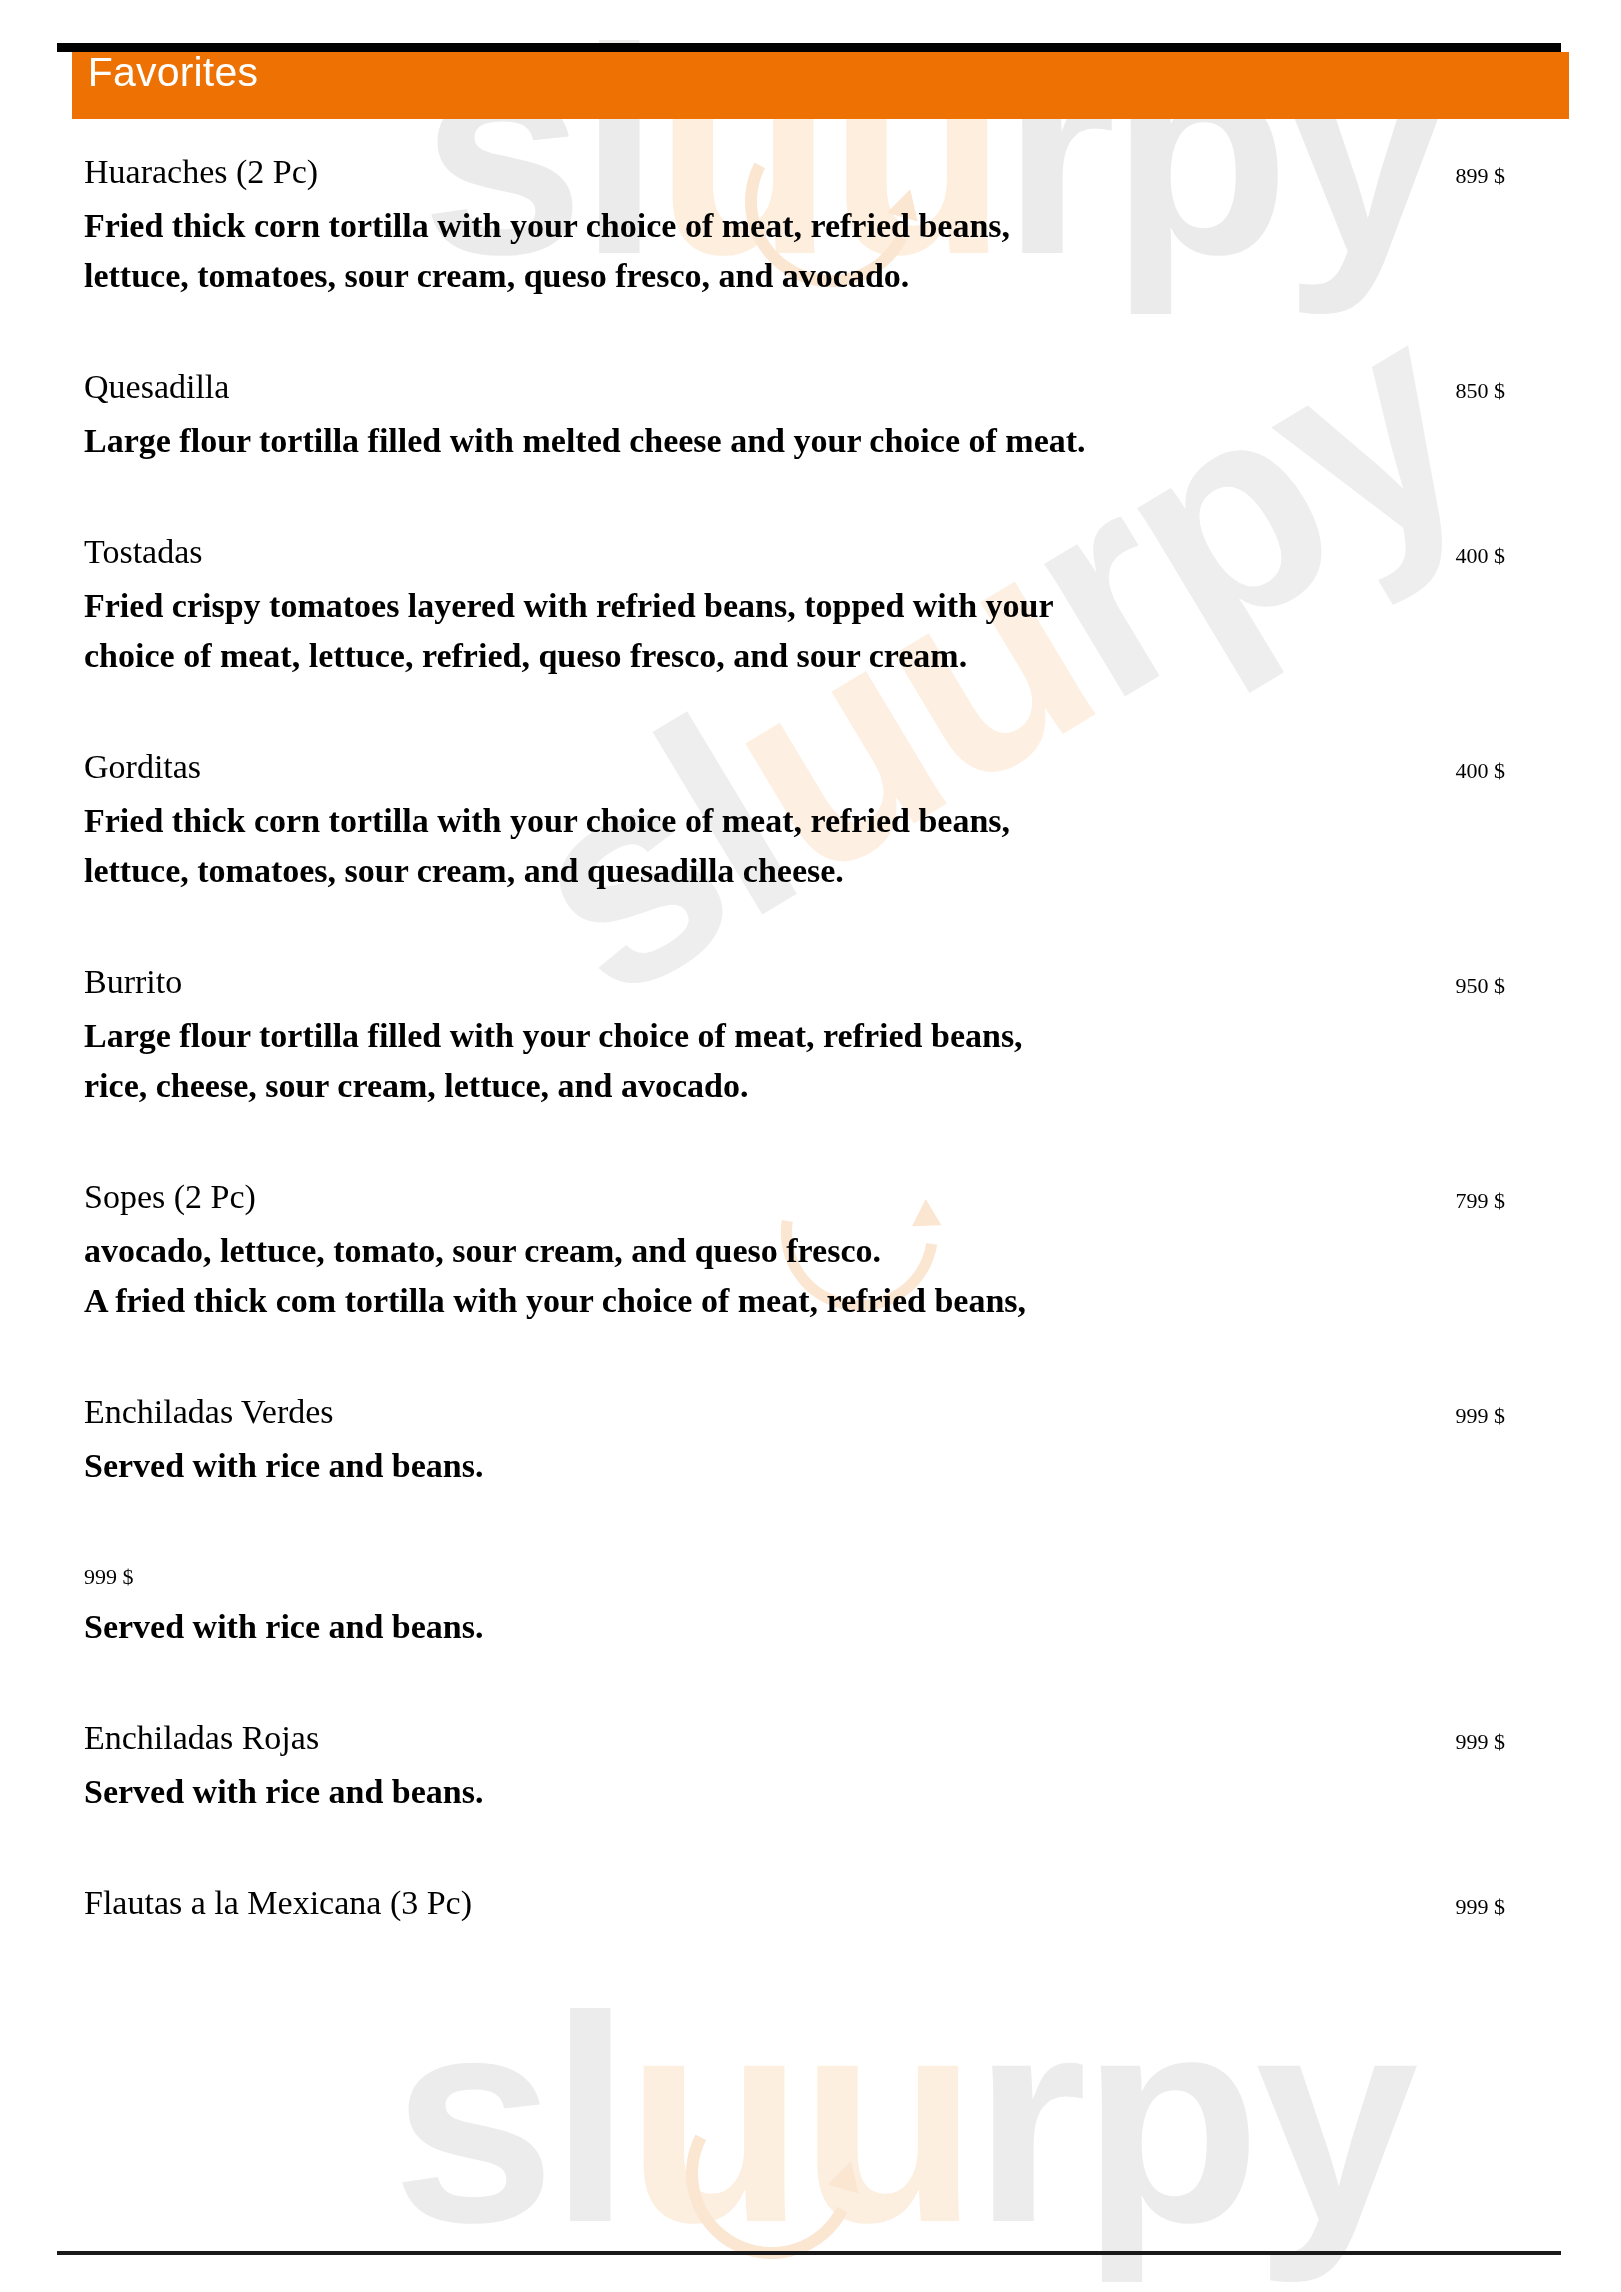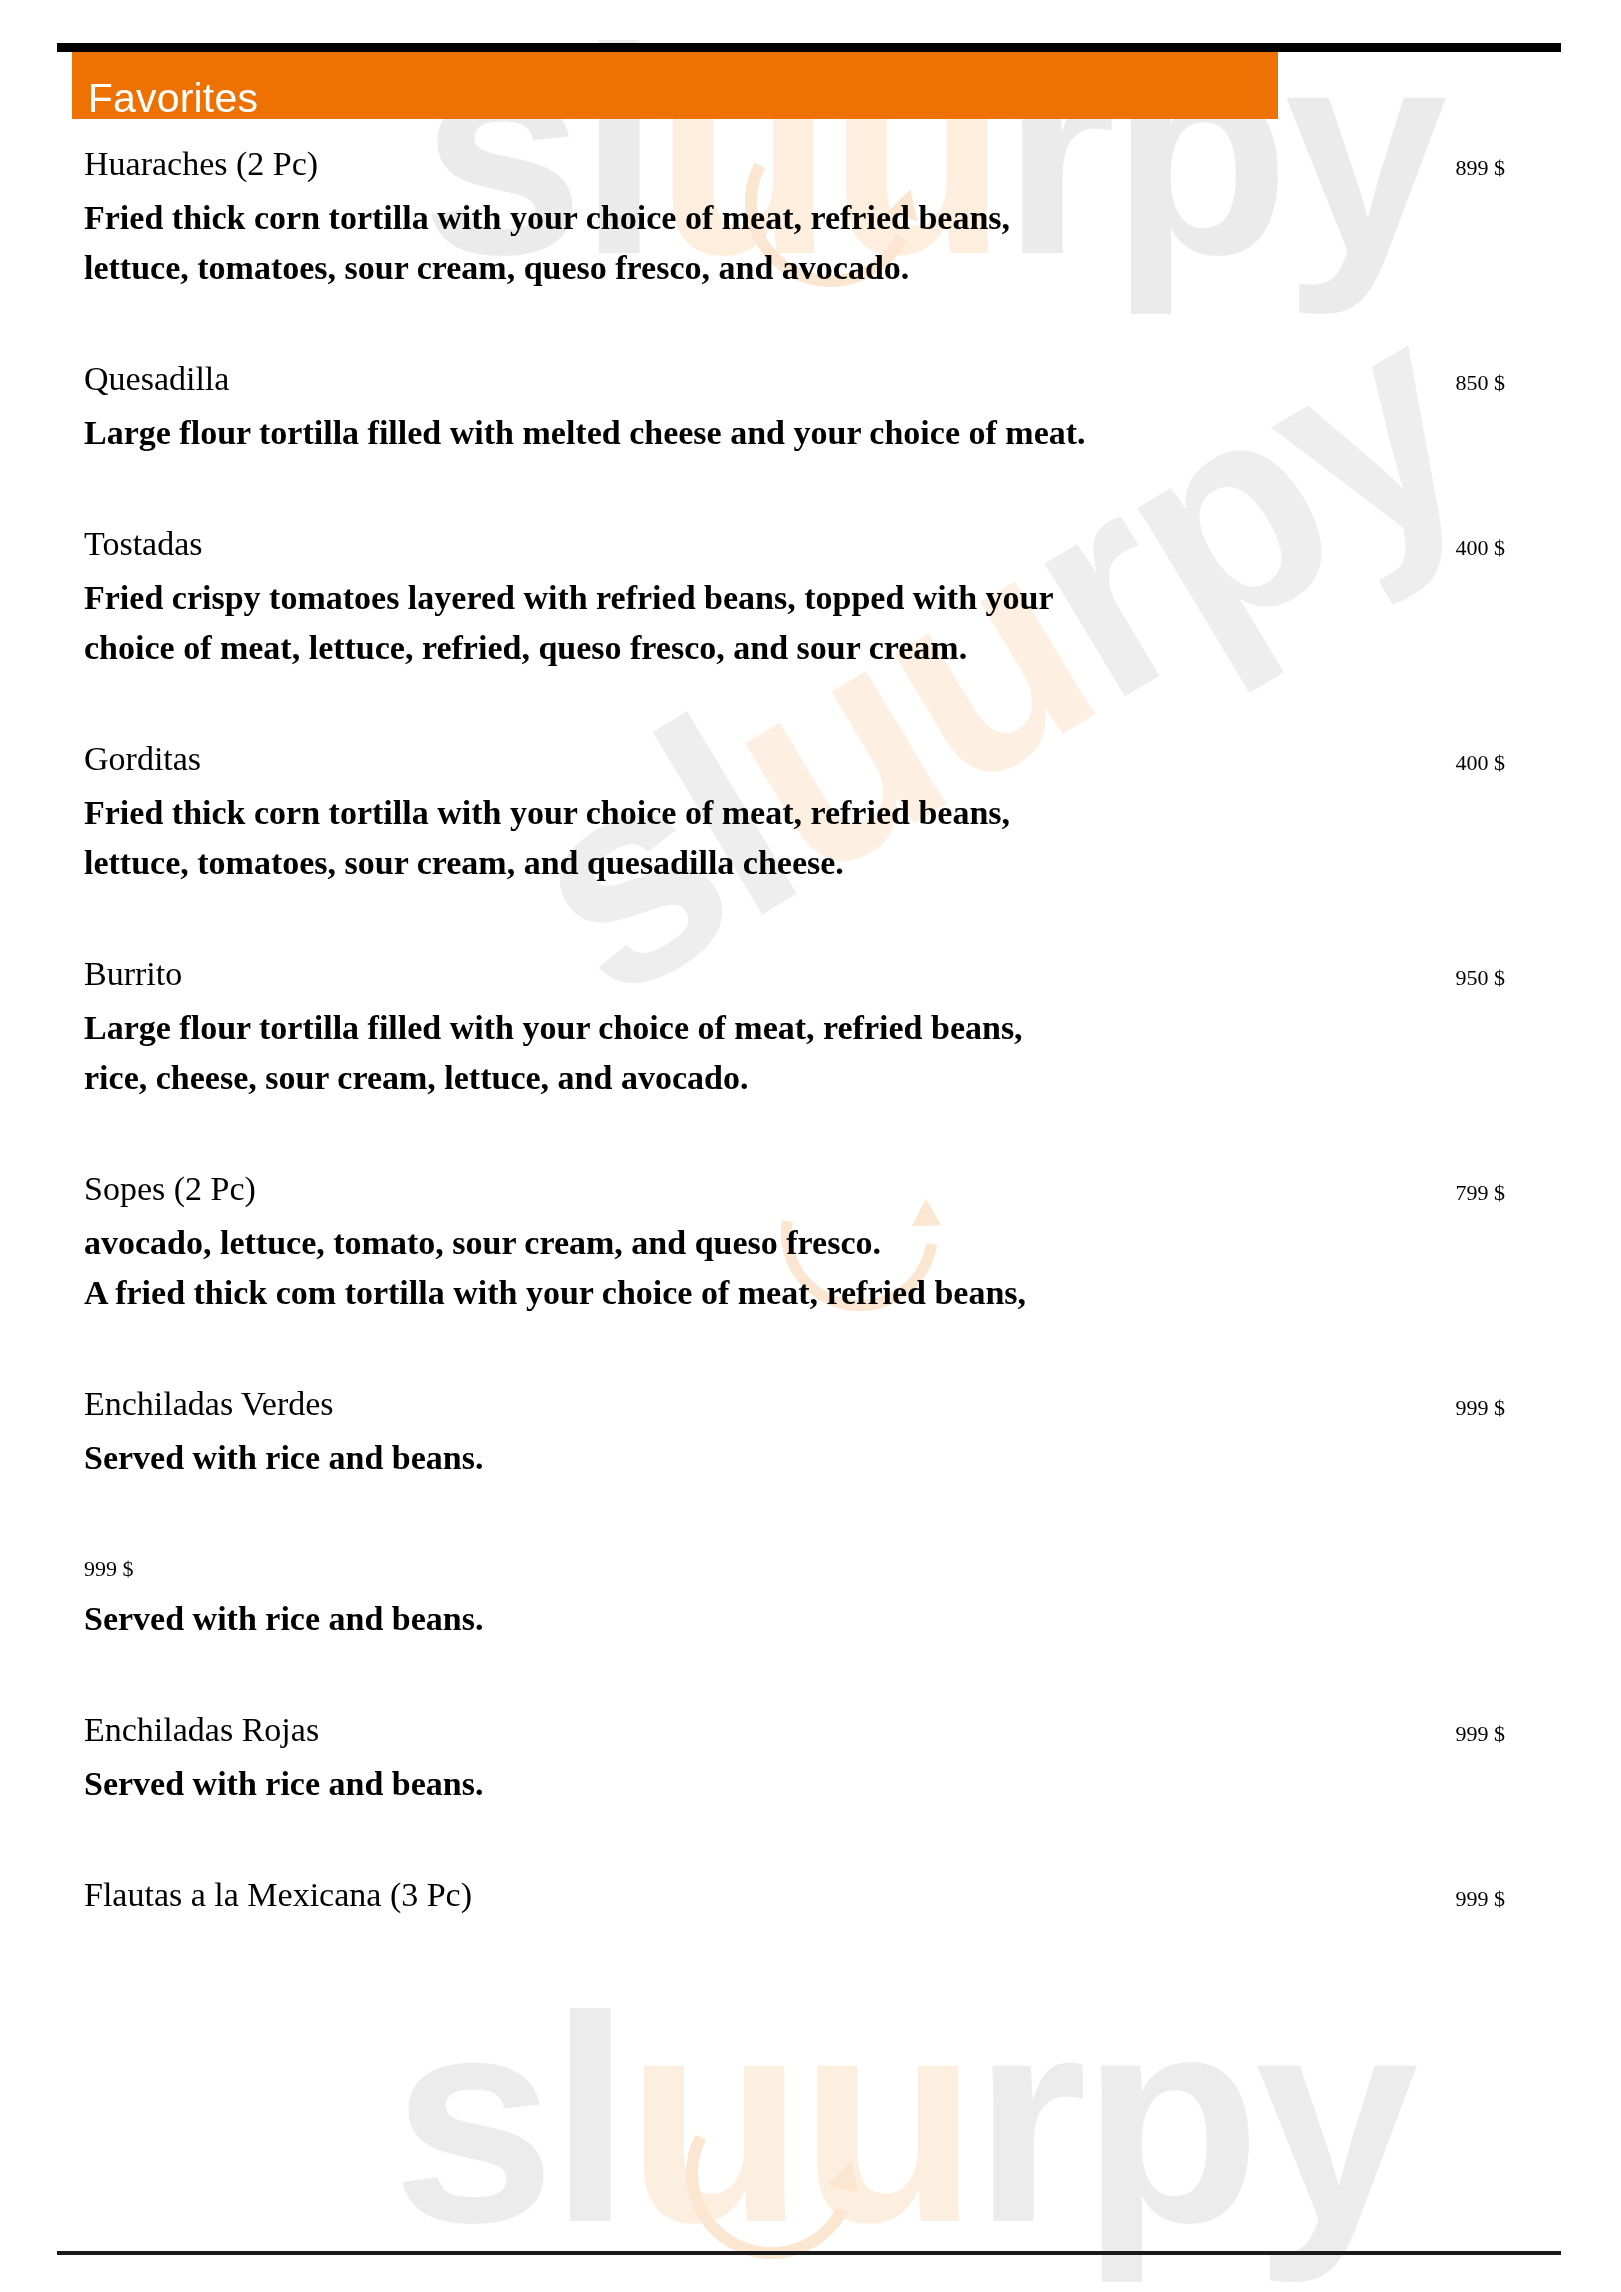--- a/index.html
+++ b/index.html
@@ -97,39 +97,39 @@
     top: 43px;
     width: 1504px;
     height: 8.8px;
     background: #000000;
   }
 
   #section-header {
     position: absolute;
     left: 72px;
     top: 52px;
-    width: 1206px;
+    width: 1497px;
     height: 67px;
     background: #ED7203;
     display: flex;
-    align-items: flex-end;
+    align-items: flex-start;
   }
   #section-header .title {
     font-family: "Liberation Sans", "DejaVu Sans", sans-serif;
     font-size: 41px;
     line-height: 1;
     color: #ffffff;
     padding-left: 15.7px;
     letter-spacing: 0.2px;
   }
 
   #menu-list {
     position: absolute;
     left: 0;
-    top: 139px;
+    top: 147px;
     width: 1621px;
   }
 
   .menu-item {
     position: relative;
     padding: 0 116px 0 84px;
     margin-bottom: 61px;
   }
   .item-head {
     display: flex;

